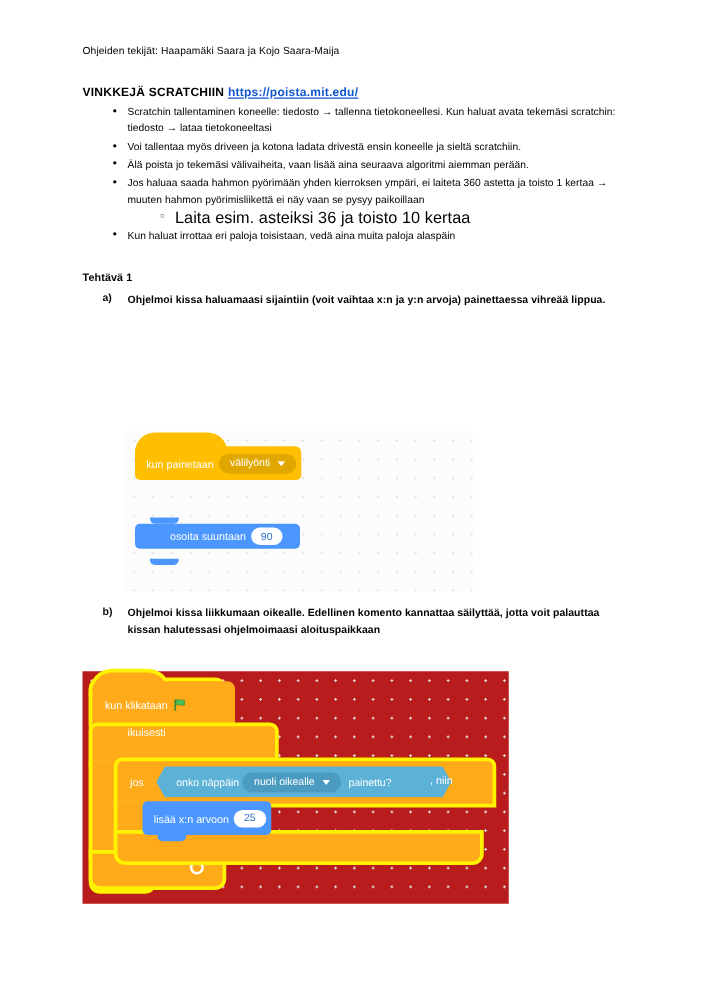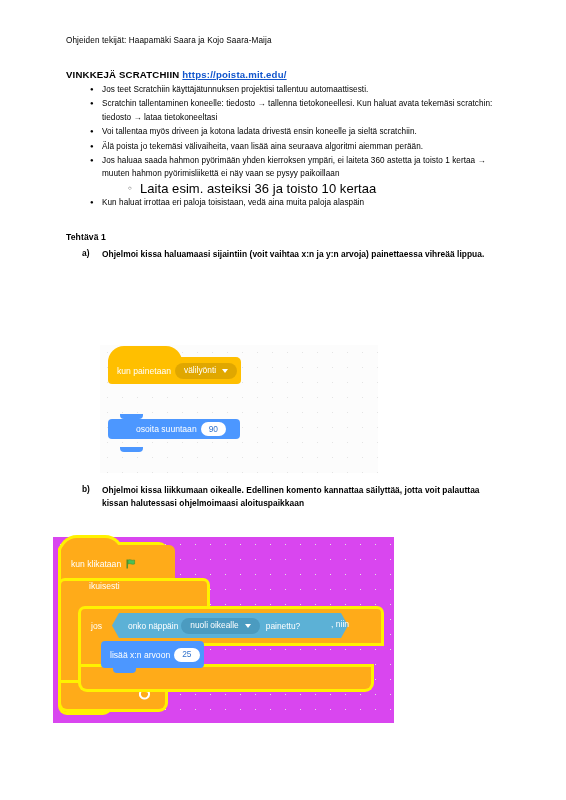--- a/index.html
+++ b/index.html
@@ -126,25 +126,25 @@
   .canvas1 {
     position: absolute;
     left: 100px;
     top: 345px;
     width: 278px;
     height: 128px;
     background: #fcfcfc;
   }
   .canvas2 {
     position: absolute;
-    left: 53px;
+    left: 66px;
     top: 537px;
     width: 341px;
     height: 186px;
-    background: #d946ef;
+    background: #b91c1c;
   }
   .dots {
     position: absolute;
     left: 0; top: 0; right: 0; bottom: 0;
     background-image: radial-gradient(#e3e3e3 0.8px, transparent 0.9px);
     background-size: 15px 15px;
   }
 
   .blk {
     position: absolute;
@@ -248,21 +248,20 @@
   <div class="content">
 
     <p class="byline">Ohjeiden tekijät: Haapamäki Saara ja Kojo Saara-Maija</p>
 
     <p class="heading">
       <span>VINKKEJÄ SCRATCHIIN</span>
       <a class="link" href="#">https://poista.mit.edu/</a>
     </p>
 
     <ul class="tips">
-      <li><span>Jos teet Scratchiin käyttäjätunnuksen projektisi tallentuu automaattisesti.</span></li>
       <li><span>Scratchin tallentaminen koneelle: tiedosto → tallenna tietokoneellesi. Kun haluat avata tekemäsi scratchin: tiedosto → lataa tietokoneeltasi</span></li>
       <li><span>Voi tallentaa myös driveen ja kotona ladata drivestä ensin koneelle ja sieltä scratchiin.</span></li>
       <li><span>Älä poista jo tekemäsi välivaiheita, vaan lisää aina seuraava algoritmi aiemman perään.</span></li>
       <li>
         <span>Jos haluaa saada hahmon pyörimään yhden kierroksen ympäri, ei laiteta 360 astetta ja toisto 1 kertaa → muuten hahmon pyörimisliikettä ei näy vaan se pysyy paikoillaan</span>
         <ul class="sub">
           <li><span>Laita esim. asteiksi 36 ja toisto 10 kertaa</span></li>
         </ul>
       </li>
       <li><span>Kun haluat irrottaa eri paloja toisistaan, vedä aina muita paloja alaspäin</span></li>

